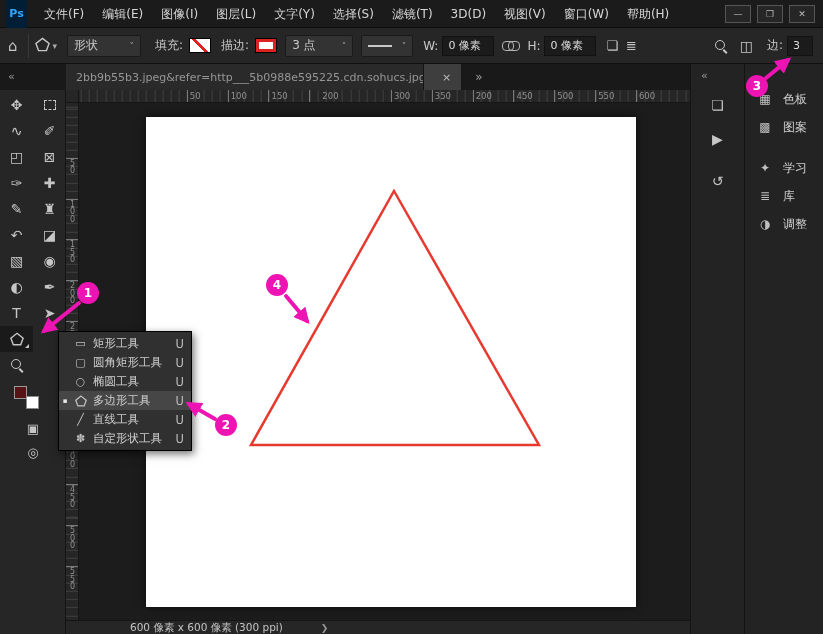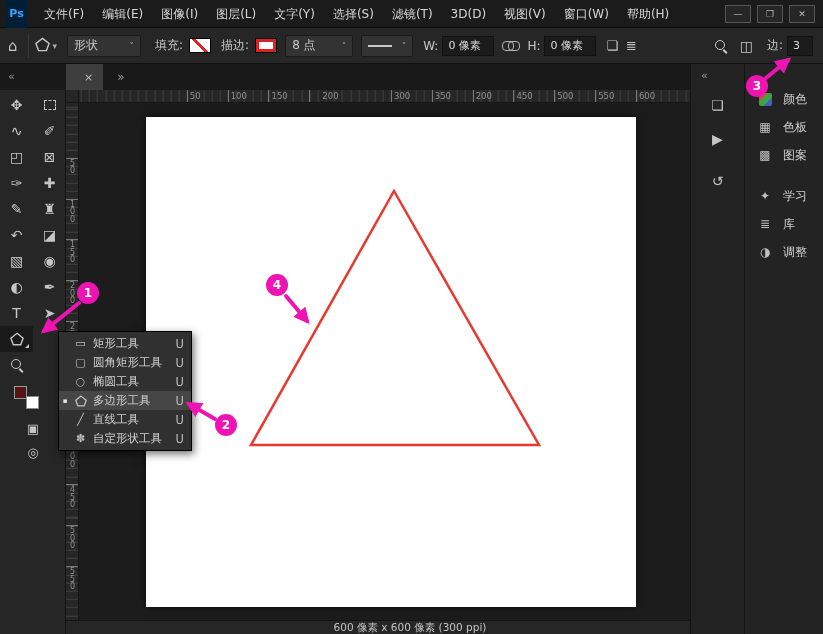--- a/index.html
+++ b/index.html
@@ -58,21 +58,21 @@
   
   #doc{position:absolute;left:66px;top:90px;width:624px;height:544px;z-index:1;}
   #corner{position:absolute;left:0;top:0;width:13px;height:13px;background:#262626;border-right:1px solid #151515;border-bottom:1px solid #151515;}
   #hruler{position:absolute;left:13px;top:0;width:611px;height:13px;background-color:#262626;border-bottom:1px solid #151515;background-image:repeating-linear-gradient(to right,#3f3f3f 0 1px,transparent 1px 8.17px);background-position:1.7px 0;overflow:hidden;}
   .h-lab{position:absolute;top:0;height:13px;line-height:13px;font-size:8.5px;color:#909090;padding-left:2px;border-left:1px solid #7a7a7a;}
   #vruler{position:absolute;left:0;top:13px;width:13px;height:517px;background-color:#262626;border-right:1px solid #151515;background-image:repeating-linear-gradient(to bottom,#3f3f3f 0 1px,transparent 1px 8.17px);background-position:0 5.8px;overflow:hidden;}
   .v-lab{position:absolute;left:0;width:13px;font-size:8px;color:#909090;border-top:1px solid #7a7a7a;white-space:pre-line;line-height:7.5px;text-align:center;padding-top:1px;}
   #pasteboard{position:absolute;left:13px;top:13px;width:611px;height:517px;background:#1c1c1c;overflow:hidden;}
   #canvas{position:absolute;left:67px;top:14px;width:490px;height:490px;background:#fff;box-shadow:0 0 8px rgba(0,0,0,.65);}
   .tri{fill:none;stroke:var(--triangle);stroke-width:2.5;}
-  #statusbar{position:absolute;left:0;top:530px;width:624px;height:14px;background:#262626;border-top:1px solid #151515;display:flex;align-items:center;font-size:10.5px;color:#c4c4c4;flex-direction:column;}
+  #statusbar{position:absolute;left:0;top:530px;width:624px;height:14px;background:#262626;border-top:1px solid #151515;display:flex;align-items:center;font-size:10.5px;color:#c4c4c4;}
   #status-text{margin-left:64px;}
   #status-chevron{margin-left:38px;color:#9a9a9a;font-size:9px;}
 
   
   #flyout{position:absolute;left:58px;top:331px;width:134px;background:#303030;border:1px solid #000;box-shadow:2px 3px 8px rgba(0,0,0,.55);z-index:20;padding:2px 0;}
   .fly-row{height:19px;display:flex;align-items:center;font-size:11.5px;color:#cfcfcf;padding:0 7px 0 3px;gap:5px;white-space:nowrap;}
   .fly-row.active{background:#464646;}
   .fly-marker{width:6px;font-size:7px;color:#e8e8e8;text-align:center;}
   .fly-icon{width:15px;text-align:center;color:#c0c0c0;font-size:11px;display:flex;align-items:center;justify-content:center;}
   .fly-label{flex:1;}
@@ -133,21 +133,21 @@
   </span>
   <span class="dropdown" style="margin-left:10px;width:74px;justify-content:space-between;">
     <span>形状</span>
     <span class="caret">˅</span>
   </span>
   <span class="opt-label" style="margin-left:14px;">填充:</span>
   <span class="fill-swatch" style="margin-left:6px;"></span>
   <span class="opt-label" style="margin-left:10px;">描边:</span>
   <span class="stroke-swatch" style="margin-left:6px;"></span>
   <span class="dropdown" style="margin-left:8px;width:68px;justify-content:space-between;">
-    <span>8 点</span>
+    <span>3 点</span>
     <span class="caret">˅</span>
   </span>
   <span class="dropdown" style="margin-left:8px;width:52px;justify-content:space-between;">
     <span class="line-sample"></span>
     <span class="caret">˅</span>
   </span>
   <span class="opt-label" style="margin-left:10px;">W:</span>
   <span class="field" style="margin-left:4px;width:52px;">0 像素</span>
   <span class="link-icon" style="margin-left:8px;"></span>
   <span class="opt-label" style="margin-left:8px;">H:</span>
@@ -156,20 +156,23 @@
   <span class="opt-icon" style="margin-left:8px;">≣</span>
   <span class="mag" style="margin-left:auto;"></span>
   <span class="opt-icon" style="margin-left:12px;font-size:14px;">◫</span>
   <span class="opt-label" style="margin-left:14px;">边:</span>
   <span class="field" style="margin-left:4px;width:26px;margin-right:10px;">3</span>
 </div>
 
 <div id="tabbar">
   <div class="collapse-left">«</div>
   <div class="tabs-region">
+    <div class="tab inactive">
+      <span>2bb9b55b3.jpeg&amp;refer=http___5b0988e595225.cdn.sohucs.jpg</span>
+    </div>
     <div class="tab active">
       <span class="tab-close">×</span>
     </div>
     <div class="tab-overflow">»</div>
   </div>
 </div>
 
 <div id="toolbar">
   <div id="tools">
       <div class="tool">✥</div>
@@ -323,26 +326,20 @@
   <div id="rail">
     <div class="rail-collapse">«</div>
     <div id="panel-rail">
         <div class="rail-icon">❏</div>
         <div class="rail-icon">▶</div>
         <div class="rail-icon gap">↺</div>
       </div>
   </div>
   <div id="panels">
       <div class="panel-item">
-        <span class="panel-icon">
-          <span class="picon-color"></span>
-        </span>
-        <span class="panel-label">颜色</span>
-      </div>
-      <div class="panel-item">
         <span class="panel-icon">▦</span>
         <span class="panel-label">色板</span>
       </div>
       <div class="panel-item">
         <span class="panel-icon">▩</span>
         <span class="panel-label">图案</span>
       </div>
       <div class="panel-item gap">
         <span class="panel-icon">✦</span>
         <span class="panel-label">学习</span>

